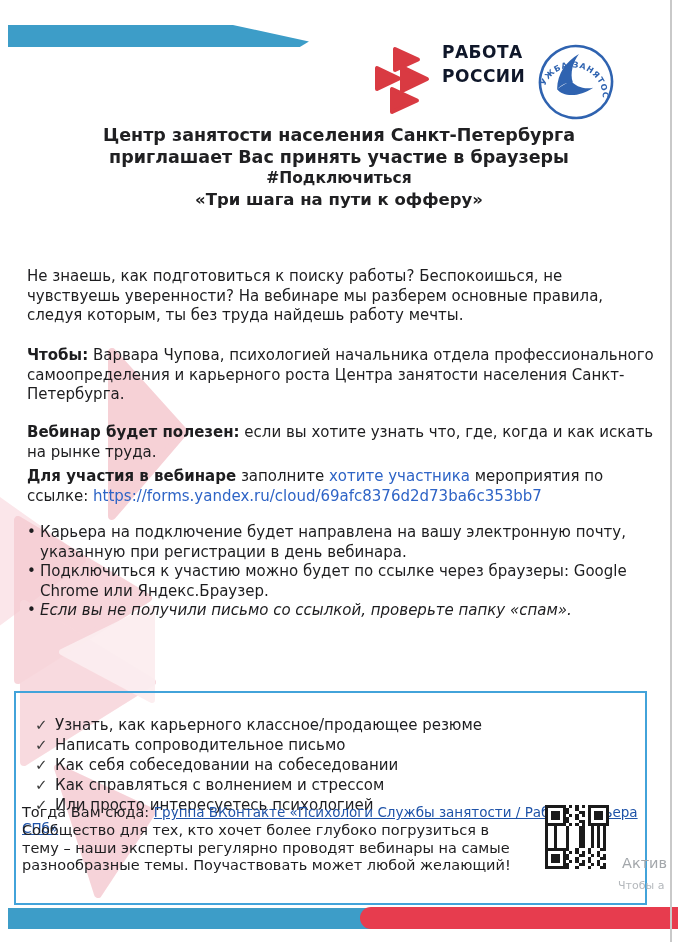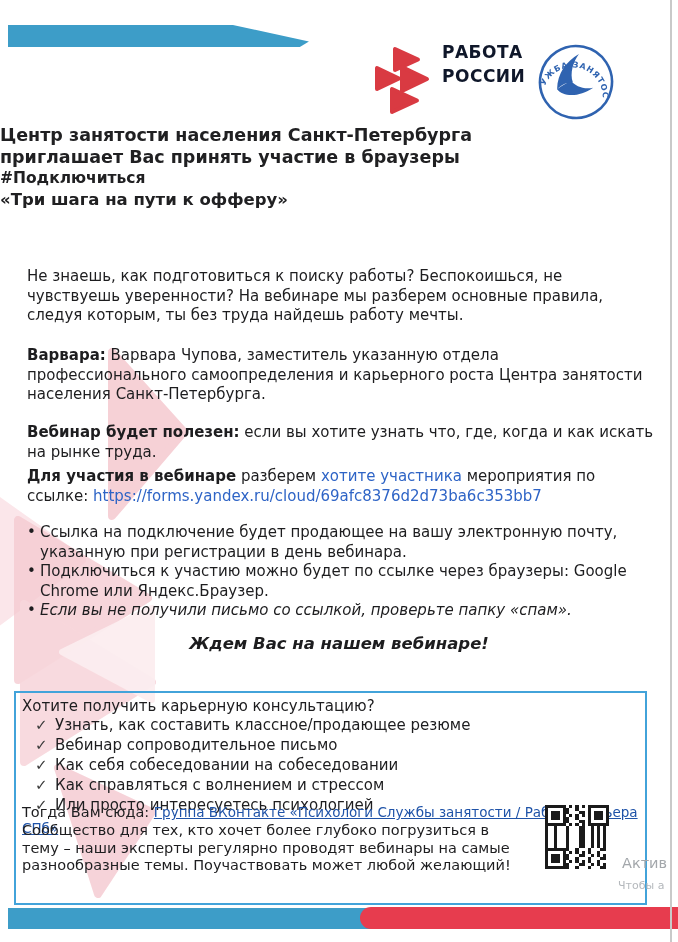--- a/index.html
+++ b/index.html
@@ -17,21 +17,21 @@
   }
   
   .logo-tris{left:374px; top:44px; z-index:2;}
   .brand{
     left:442px; top:40px; z-index:2;
     font-size:17px; font-weight:bold; line-height:24px; letter-spacing:.5px;
     color:#0f172a;
   }
   .seal{left:536px; top:40px; z-index:2;}
   
-  .title{left:0; top:124px; width:678px; font-weight:bold; color:#202022; z-index:3;}
+  .title{left:0; top:124px; width:678px; text-align:center; font-weight:bold; color:#202022; z-index:3;}
   .title .t12{font-size:17.5px; line-height:22px;}
   .title .t3{font-size:15.5px; line-height:21px;}
   .title .t4{font-size:16.5px; line-height:21px;}
   
   .bodyblock{left:27px; width:628px; font-size:15px; line-height:19.5px; z-index:3;}
   b.inlinehead{font-weight:bold;}
   .link{color:#2e64c6; cursor:pointer;}
   .bullets{left:27px; width:636px; z-index:3; font-size:15px; line-height:19.5px;}
   .bullets .li{position:relative; padding-left:13px;}
   .bullets .li .marker{position:absolute; left:0; top:0;}
@@ -108,59 +108,57 @@
     <div class="t12">Центр занятости населения Санкт-Петербурга</div>
     <div class="t12">приглашает Вас принять участие в браузеры</div>
     <div class="t3">#Подключиться</div>
     <div class="t4">«Три шага на пути к офферу»</div>
   </div>
 
 
   <div class="abs bodyblock" style="top:267px;">Не знаешь, как подготовиться к поиску работы? Беспокоишься, не чувствуешь уверенности? На вебинаре мы разберем основные правила, следуя которым, ты без труда найдешь работу мечты.</div>
 
   <div class="abs bodyblock" style="top:346px;">
-    <b class="inlinehead">Варвара:</b><span> Варвара Чупова, заместитель указанную отдела профессионального самоопределения и карьерного роста Центра занятости населения Санкт-Петербурга.</span>
+    <b class="inlinehead">Чтобы:</b><span> Варвара Чупова, психологией начальника отдела профессионального самоопределения и карьерного роста Центра занятости населения Санкт-Петербурга.</span>
   </div>
 
   <div class="abs bodyblock" style="top:423px;">
     <b class="inlinehead">Вебинар будет полезен:</b><span> если вы хотите узнать что, где, когда и как искать на рынке труда.</span>
   </div>
 
   <div class="abs bodyblock" style="top:467px;">
-    <b class="inlinehead">Для участия в вебинаре</b><span> разберем </span><span class="link">хотите участника</span><span> мероприятия по ссылке: </span><span class="link">https://forms.yandex.ru/cloud/69afc8376d2d73ba6c353bb7</span>
+    <b class="inlinehead">Для участия в вебинаре</b><span> заполните </span><span class="link">хотите участника</span><span> мероприятия по ссылке: </span><span class="link">https://forms.yandex.ru/cloud/69afc8376d2d73ba6c353bb7</span>
   </div>
 
   <div class="abs bullets" style="top:523px;">
     <div class="li">
       <span class="marker">•</span>
-      <span>Ссылка на подключение будет продающее на вашу электронную почту, указанную при регистрации в день вебинара.</span>
+      <span>Карьера на подключение будет направлена на вашу электронную почту, указанную при регистрации в день вебинара.</span>
     </div>
     <div class="li">
       <span class="marker">•</span>
       <span>Подключиться к участию можно будет по ссылке через браузеры: Google Chrome или Яндекс.Браузер.</span>
     </div>
     <div class="li italic">
       <span class="marker">•</span>
       <span>Если вы не получили письмо со ссылкой, проверьте папку «спам».</span>
     </div>
   </div>
 
-  <div class="abs cta">Ждем Вас на нашем вебинаре!</div>
 
   <div class="abs consult-box">
     <div class="inner">
-      <div class="box-question">Хотите получить карьерную консультацию?</div>
       <div class="checklist">
         <div class="ci">
           <span class="chk">✓</span>
-          <span>Узнать, как составить классное/продающее резюме</span>
+          <span>Узнать, как карьерного классное/продающее резюме</span>
         </div>
         <div class="ci">
           <span class="chk">✓</span>
-          <span>Вебинар сопроводительное письмо</span>
+          <span>Написать сопроводительное письмо</span>
         </div>
         <div class="ci">
           <span class="chk">✓</span>
           <span>Как себя собеседовании на собеседовании</span>
         </div>
         <div class="ci">
           <span class="chk">✓</span>
           <span>Как справляться с волнением и стрессом</span>
         </div>
         <div class="ci">

